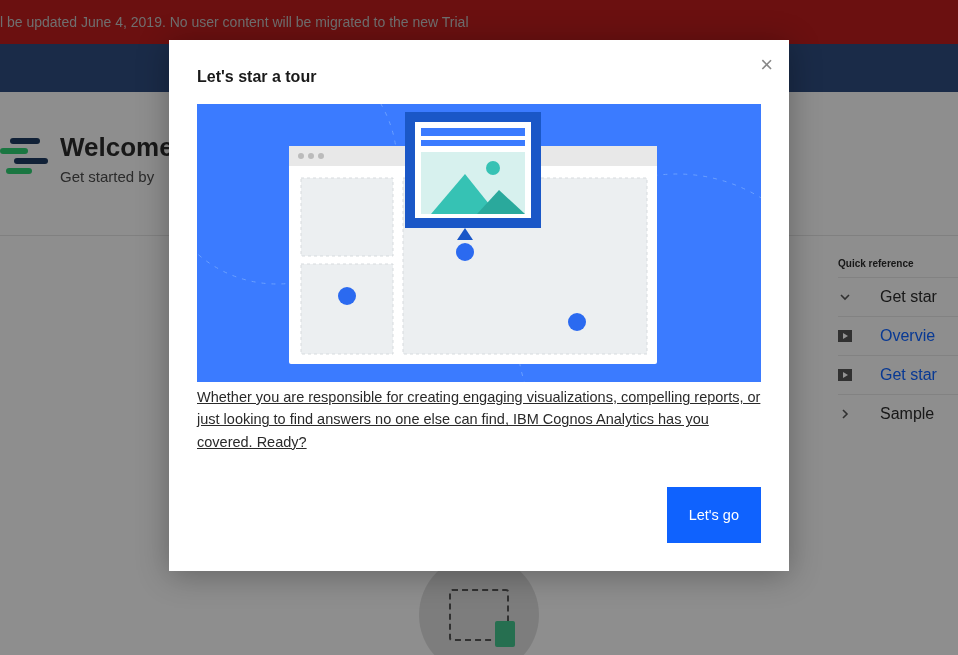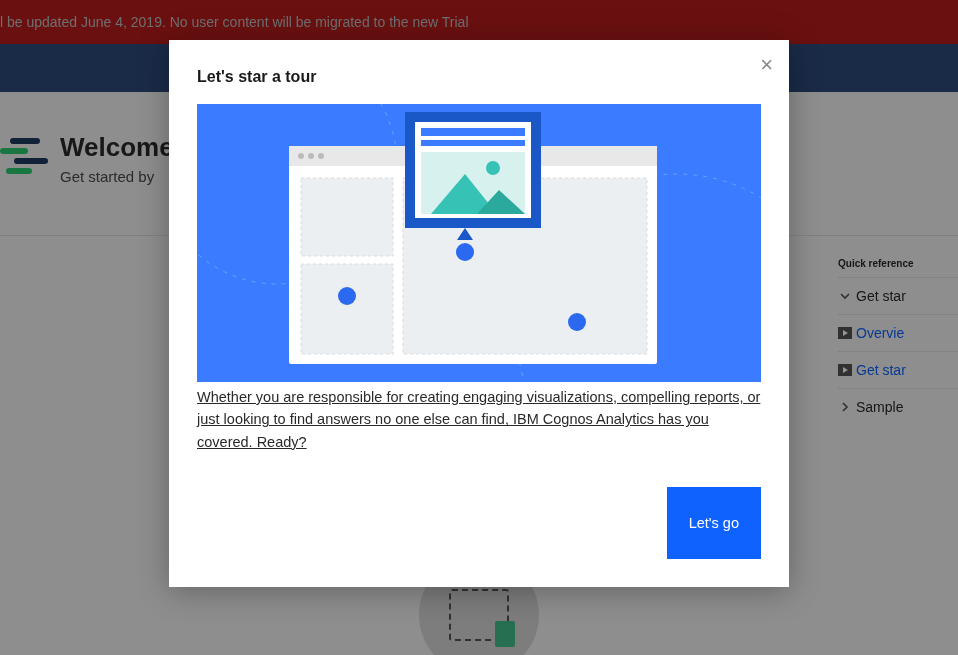--- a/index.html
+++ b/index.html
@@ -69,24 +69,24 @@
     }
     .quick-ref-title {
       font-size: 10px;
       font-weight: 700;
       color: #2a2a2a;
       padding: 8px 0;
     }
     .qr-item {
       display: flex;
       align-items: center;
-      gap: 4px;
+      gap: 28px;
       padding: 10px 0;
       border-top: 1px solid #e0e0e0;
-      font-size: 14px;
+      font-size: 16px;
       color: #2a2a2a;
       cursor: pointer;
     }
     .qr-item.link { color: #0f62fe; text-align: right; }
     .qr-item.last { border-bottom: 1px solid #e0e0e0; }
     .qr-icon {
       width: 14px;
       height: 14px;
       display:flex;
       align-items:center;
@@ -133,21 +133,21 @@
       width:100%; height:278px; background:#3b7bff; position:relative; overflow:hidden;
     }
     .hero svg { position:absolute; inset:0; }
     .modal-body {
       font-size:14.5px; color:#2a2a2a; line-height:1.55; margin-top:4px;text-decoration:underline;
     }
     .modal-actions {
       display:flex; justify-content:flex-end; margin-top:34px;
     }
     .primary-btn {
-      background:#0f62fe; color:#fff; border:none; padding:28px 22px; font-size:14.5px; cursor:pointer;
+      background:#0f62fe; color:#fff; border:none; padding:20px 22px; font-size:14.5px; cursor:pointer;
     }
   </style>
 </head>
 <body>
 
 <div class="banner">
   <span>l be updated June 4, 2019. No user content will be migrated to the new Trial</span>
 </div>
 <div class="topnav"></div>
 

